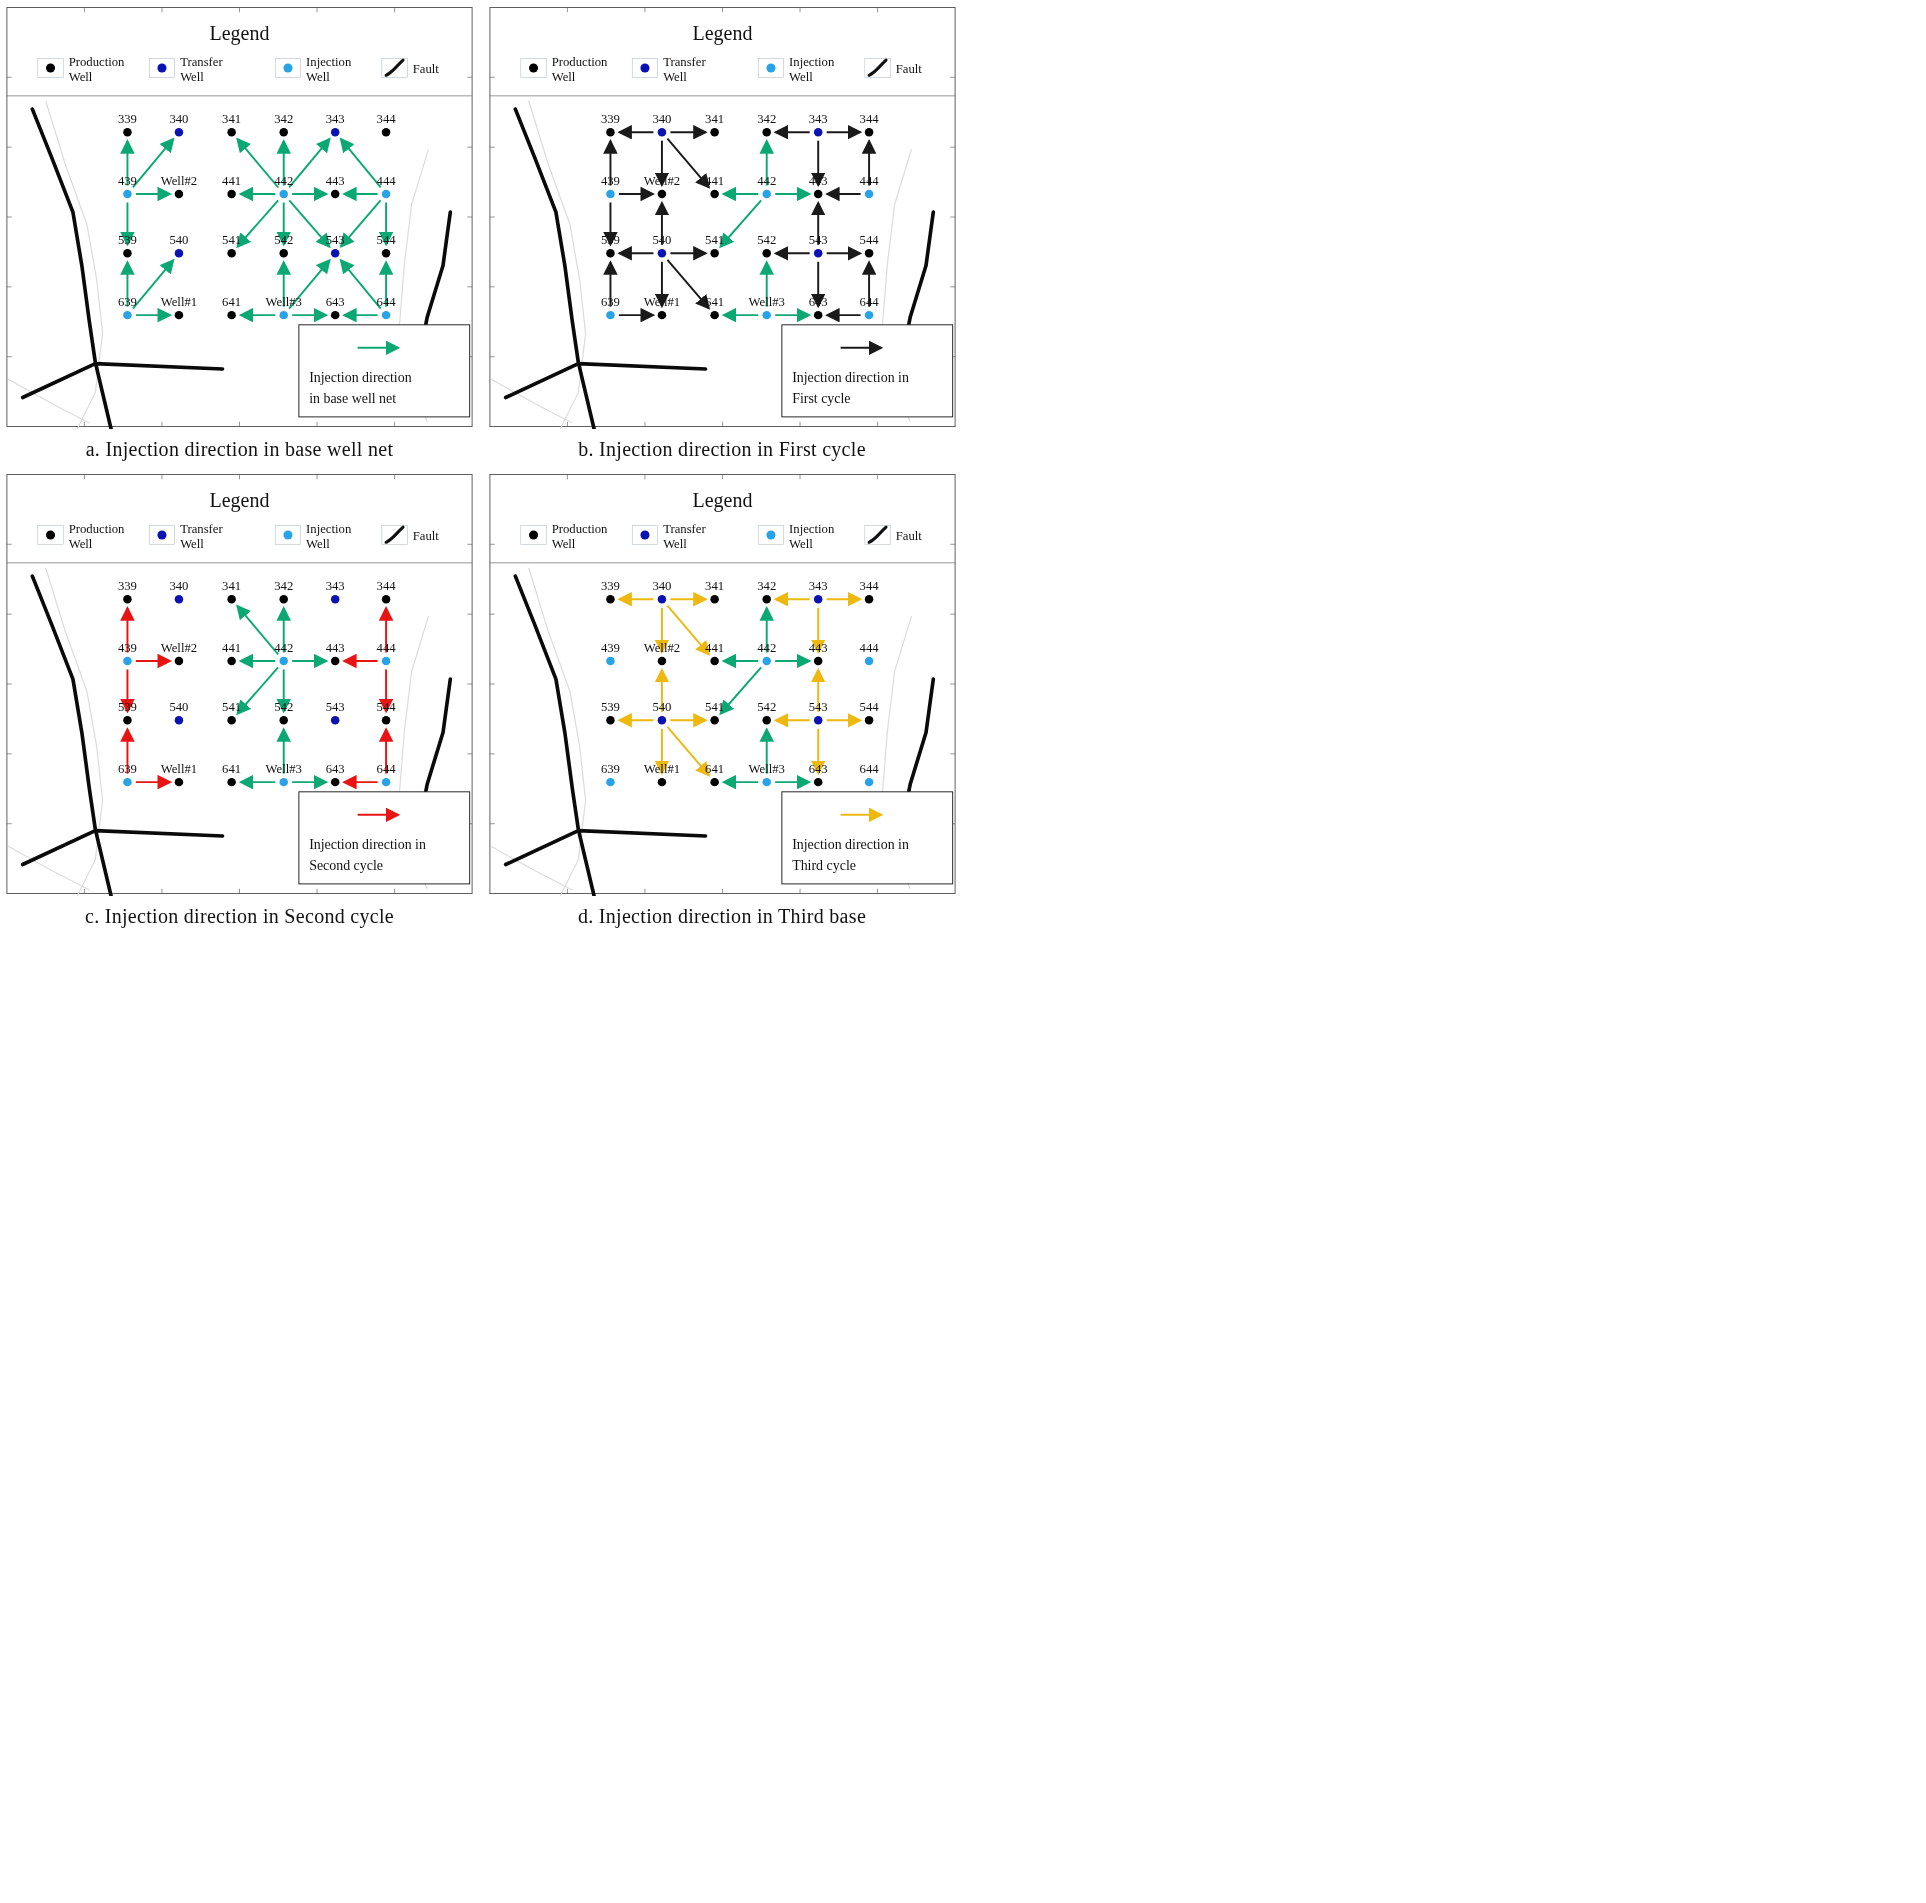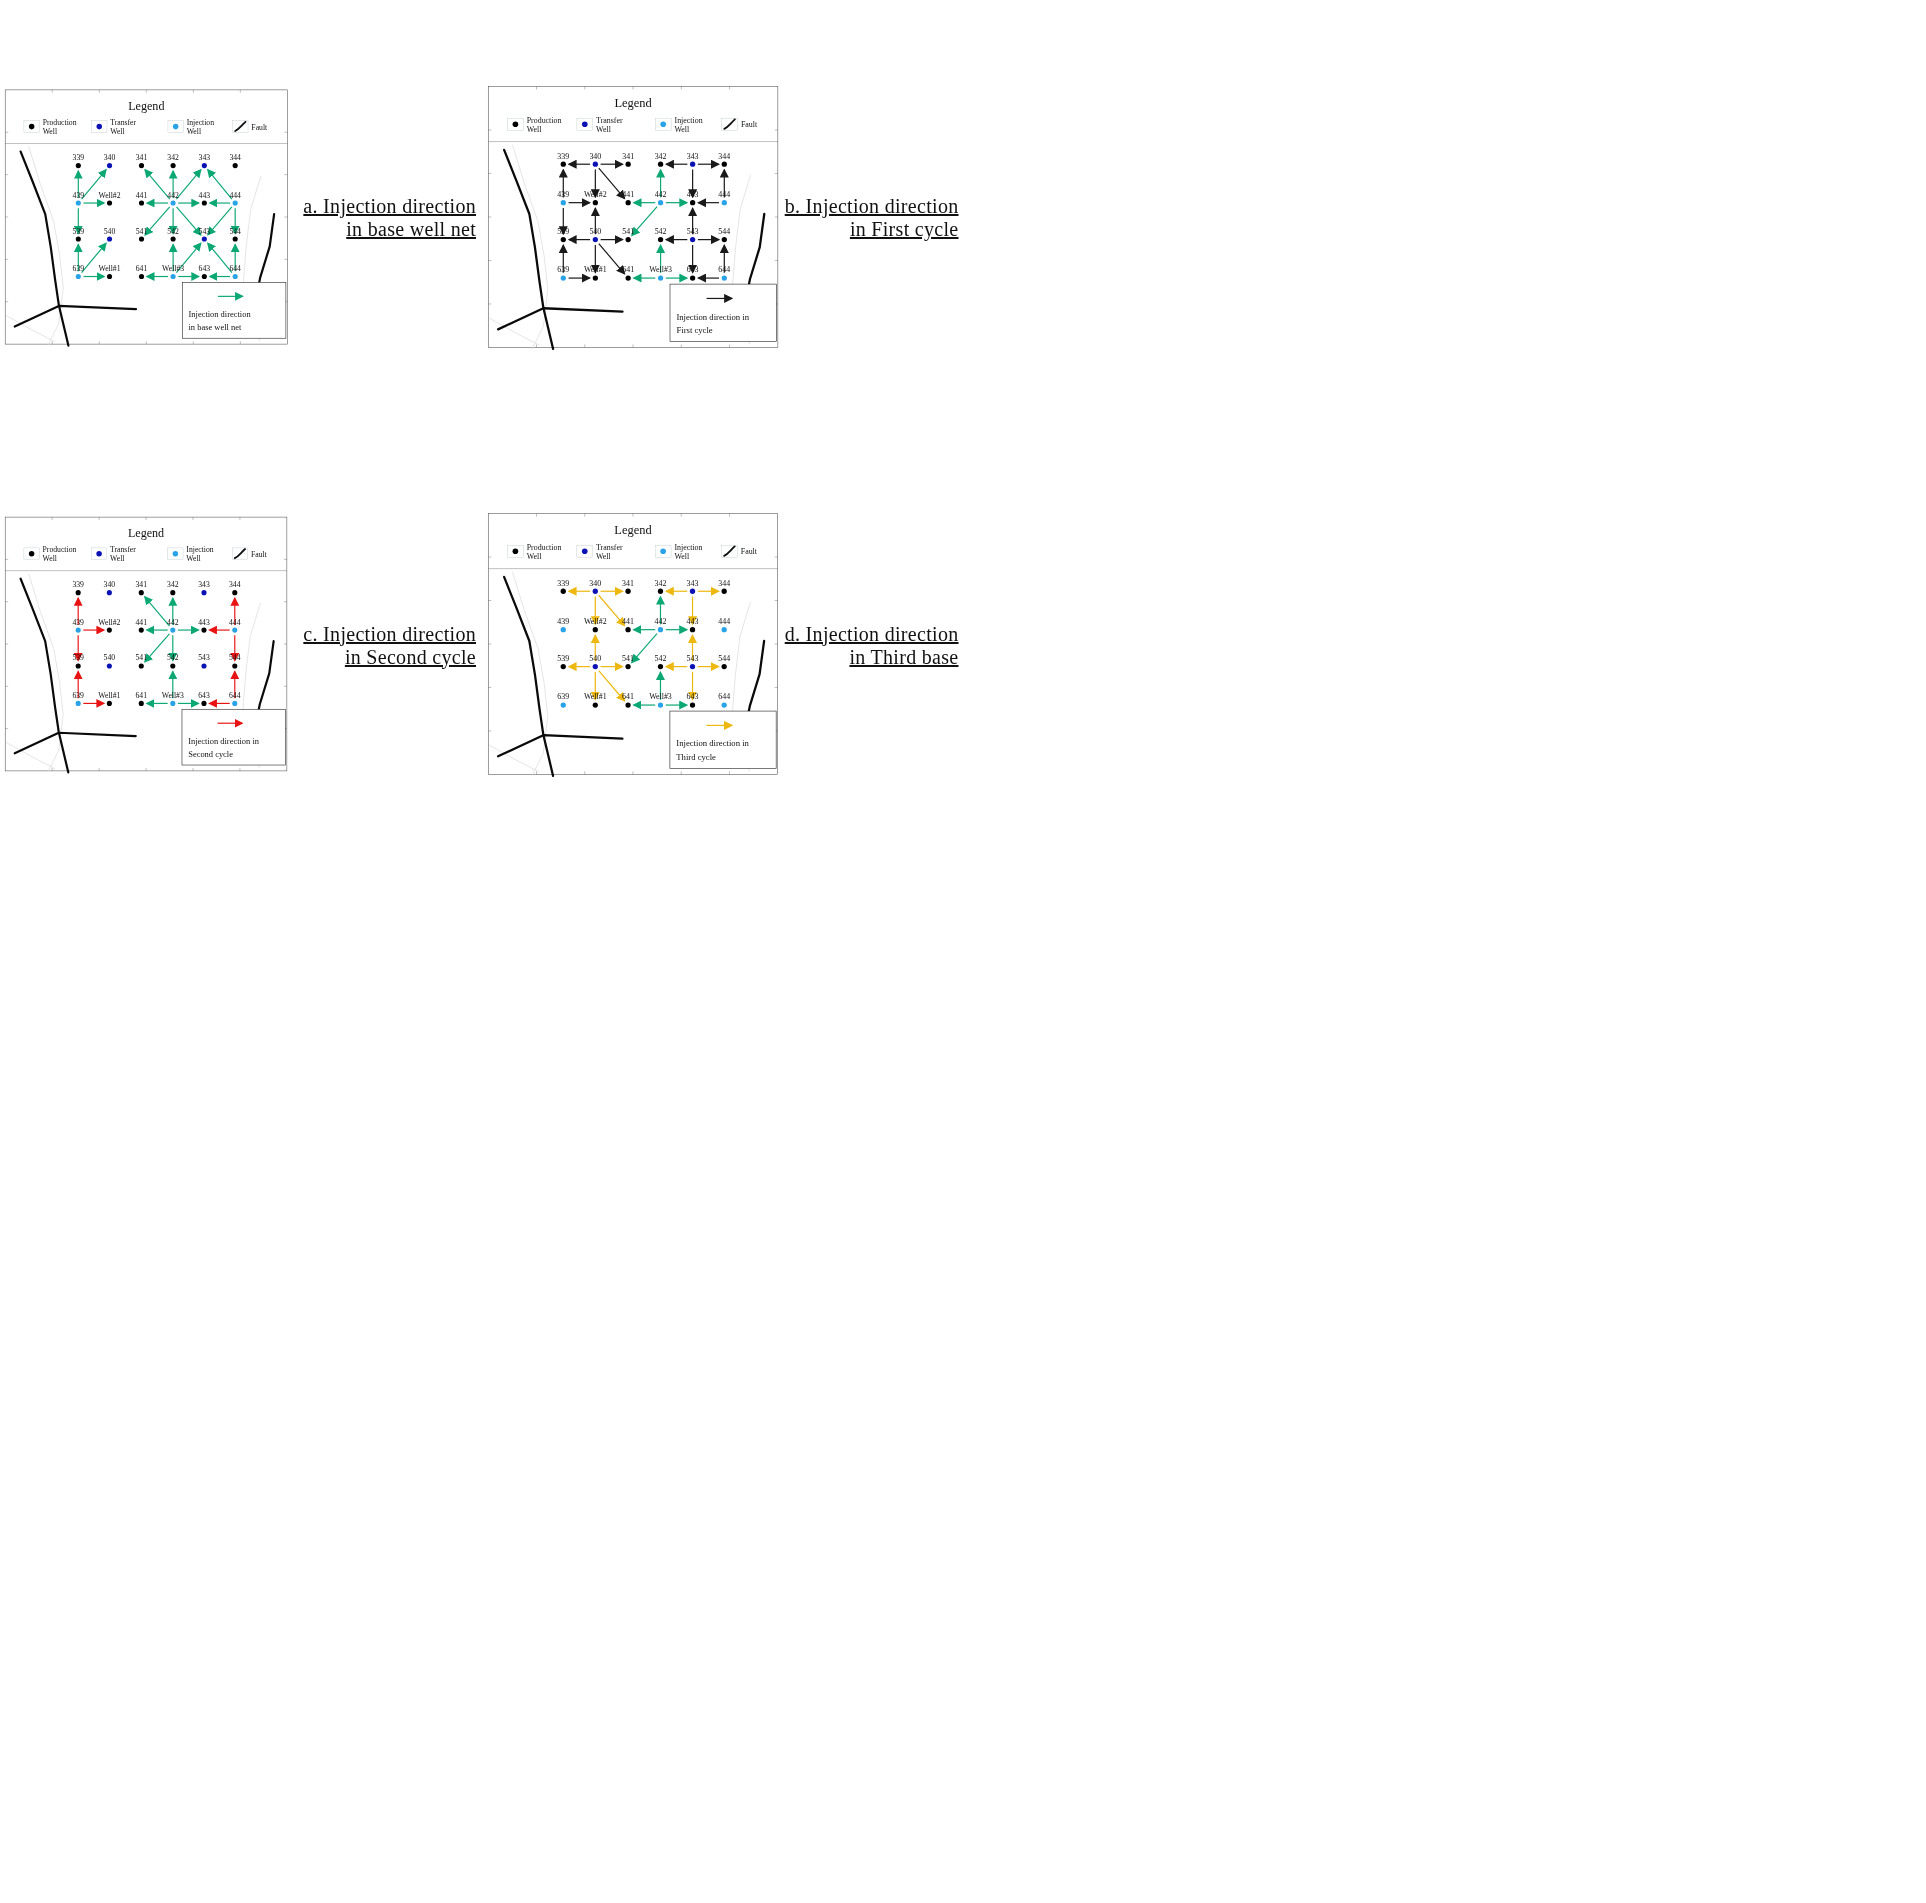--- a/index.html
+++ b/index.html
@@ -1,20 +1,20 @@
 <!DOCTYPE html>
 <html style="font-size:9.5px"><head>
 <meta charset="utf-8">
 <style>
   html,body{margin:0;padding:0;background:#ffffff;}
   body{width:963px;font-family:"Liberation Serif", serif;color:#111;}
   .figure{display:grid;grid-template-columns:473px 473px;column-gap:9.5px;row-gap:3.6px;padding:4.8px 3px;}
-  .panel{display:flex;align-items:center;}
+  .panel{display:flex;flex-direction:column;align-items:center;}
   svg{width:473px;height:424px;display:block;background:#fff;}
-  .caption{font-size:20px;text-align:right;margin:9.5px 0 7.1px 0;letter-spacing:0.3px;text-decoration:underline;}
+  .caption{font-size:20px;text-align:right;margin:9.5px 0 7.1px 0;letter-spacing:0.3px;}
   text{font-family:"Liberation Serif", serif;fill:#111;}
 </style>
 </head>
 <body>
 
 <div class="figure">
   <div class="panel">
     <svg id="svg-a" viewBox="0 0 780 700">
         <defs>
           <marker id="arr-a-0" viewBox="0 0 10 10" refX="8.5" refY="5" markerWidth="7.5" markerHeight="7.5" orient="auto">

